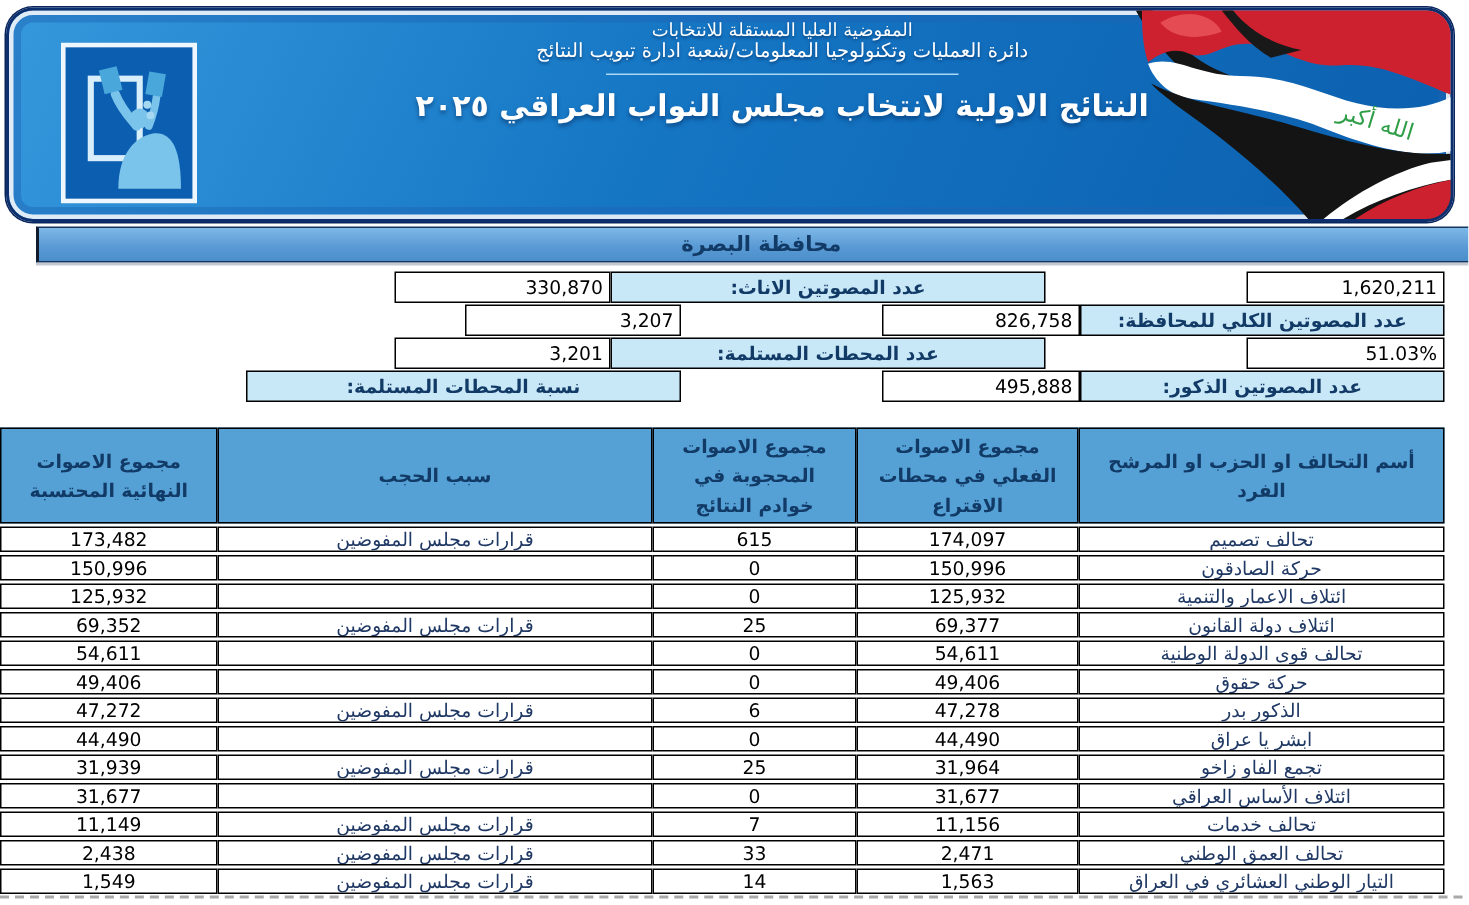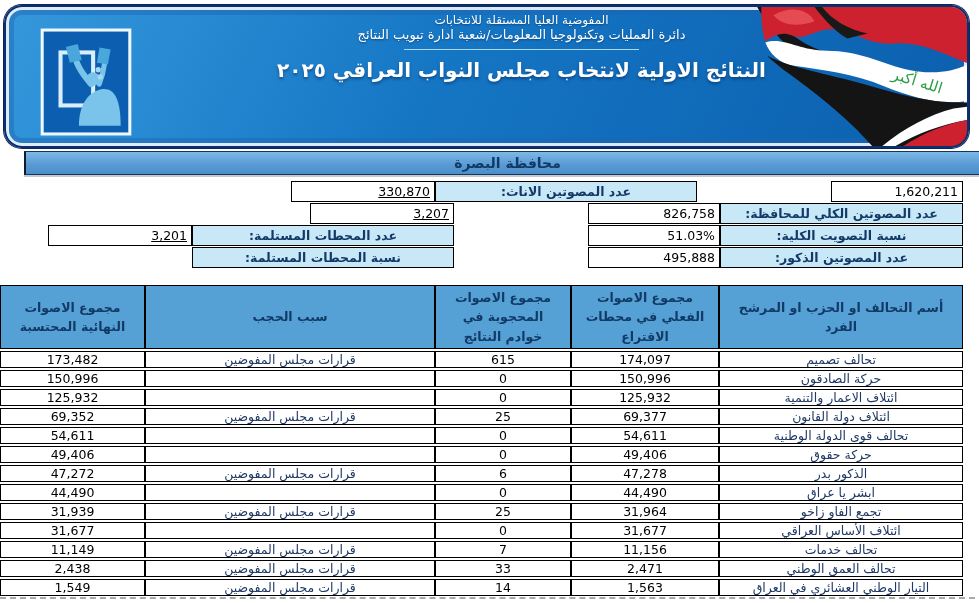--- a/index.html
+++ b/index.html
@@ -30,22 +30,22 @@
   
   .stats{position:absolute;left:0;top:181px;width:963px;}
   .stats-row{display:flex;direction:rtl;height:21px;margin-bottom:1px;}
   .s-cell{box-sizing:border-box;border:1px solid #000;height:21px;line-height:19px;font-size:12.5px;overflow:hidden;}
   .s-cell.label{background:var(--label_blue,#c9e8f7);color:var(--navy_text,#123a66);font-weight:bold;text-align:center;}
   .s-cell.value{background:#fff;color:#000;text-align:right;direction:ltr;padding:0 4px;}
   .s-gap{box-sizing:border-box;}
   .c-rlabel{width:243px;}
   .c-rvalue{width:132px;}
   .c-gap{width:134px;}
-  .c-llabel{width:262px;}
-  .c-lvalue{width:144px;text-decoration:underline;}
+  .c-llabel{width:290px;}
+  .c-lvalue{width:144px;}
 
   
   table.results{position:absolute;left:0;top:283px;width:963px;table-layout:fixed;
     border-collapse:separate;border-spacing:0 2px;direction:rtl;}
   table.results th{box-sizing:border-box;border:1px solid #000;background:var(--header_blue,#55a0d5);
     color:var(--navy_text,#123a66);font-weight:bold;font-size:12.5px;height:54px;padding:2px 8px;
     vertical-align:middle;line-height:1.55;}
   table.results td{box-sizing:border-box;border:1px solid #000;background:#fff;height:17px;
     font-size:12.5px;line-height:15px;padding:0 4px;text-align:center;vertical-align:middle;overflow:hidden;}
   td.cell-name{color:#1f3864;}
@@ -107,21 +107,20 @@
         <div class="s-cell label c-llabel">عدد المصوتين الاناث:</div>
         <div class="s-cell value c-lvalue">330,870</div>
       </div>
       <div class="stats-row">
         <div class="s-cell label c-rlabel">عدد المصوتين الكلي للمحافظة:</div>
         <div class="s-cell value c-rvalue">826,758</div>
         <div class="s-gap c-gap"></div>
         <div class="s-cell value c-lvalue">3,207</div>
       </div>
       <div class="stats-row">
-        <div class="s-cell label c-rlabel">نسبة التصويت الكلية:</div>
         <div class="s-cell value c-rvalue">51.03%</div>
         <div class="s-gap c-gap"></div>
         <div class="s-cell label c-llabel">عدد المحطات المستلمة:</div>
         <div class="s-cell value c-lvalue">3,201</div>
       </div>
       <div class="stats-row">
         <div class="s-cell label c-rlabel">عدد المصوتين الذكور:</div>
         <div class="s-cell value c-rvalue">495,888</div>
         <div class="s-gap c-gap"></div>
         <div class="s-cell label c-llabel">نسبة المحطات المستلمة:</div>

